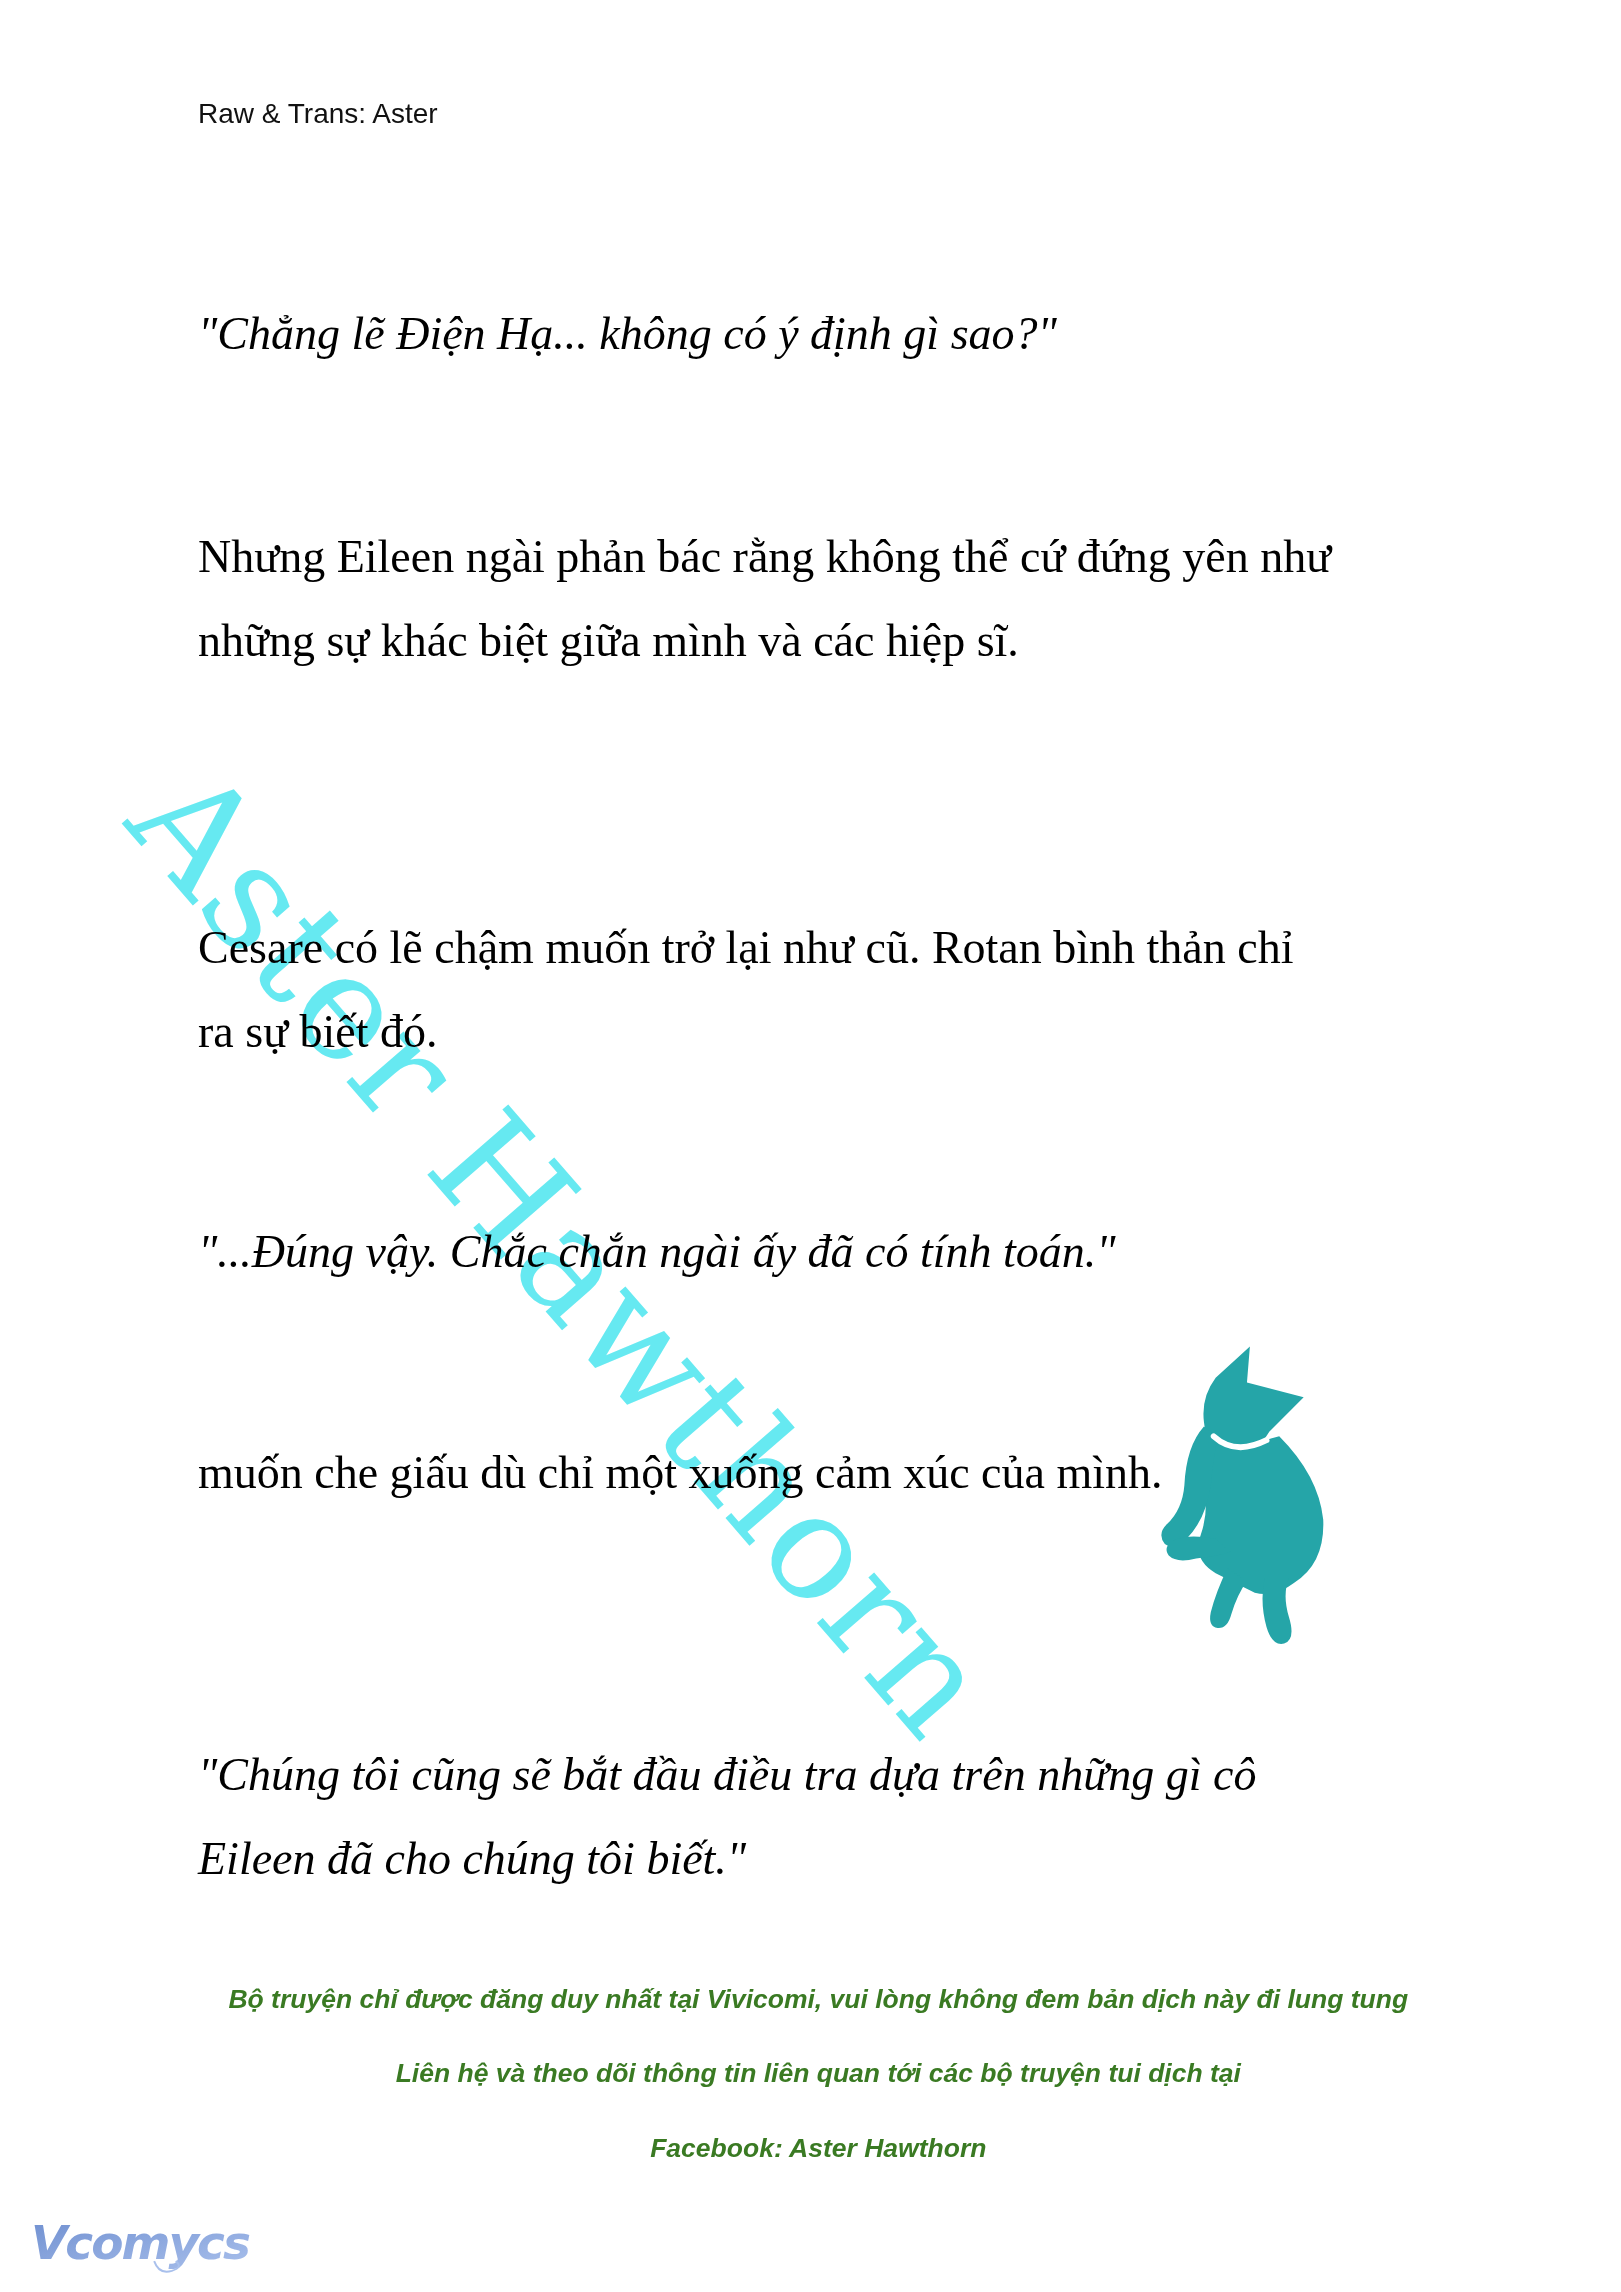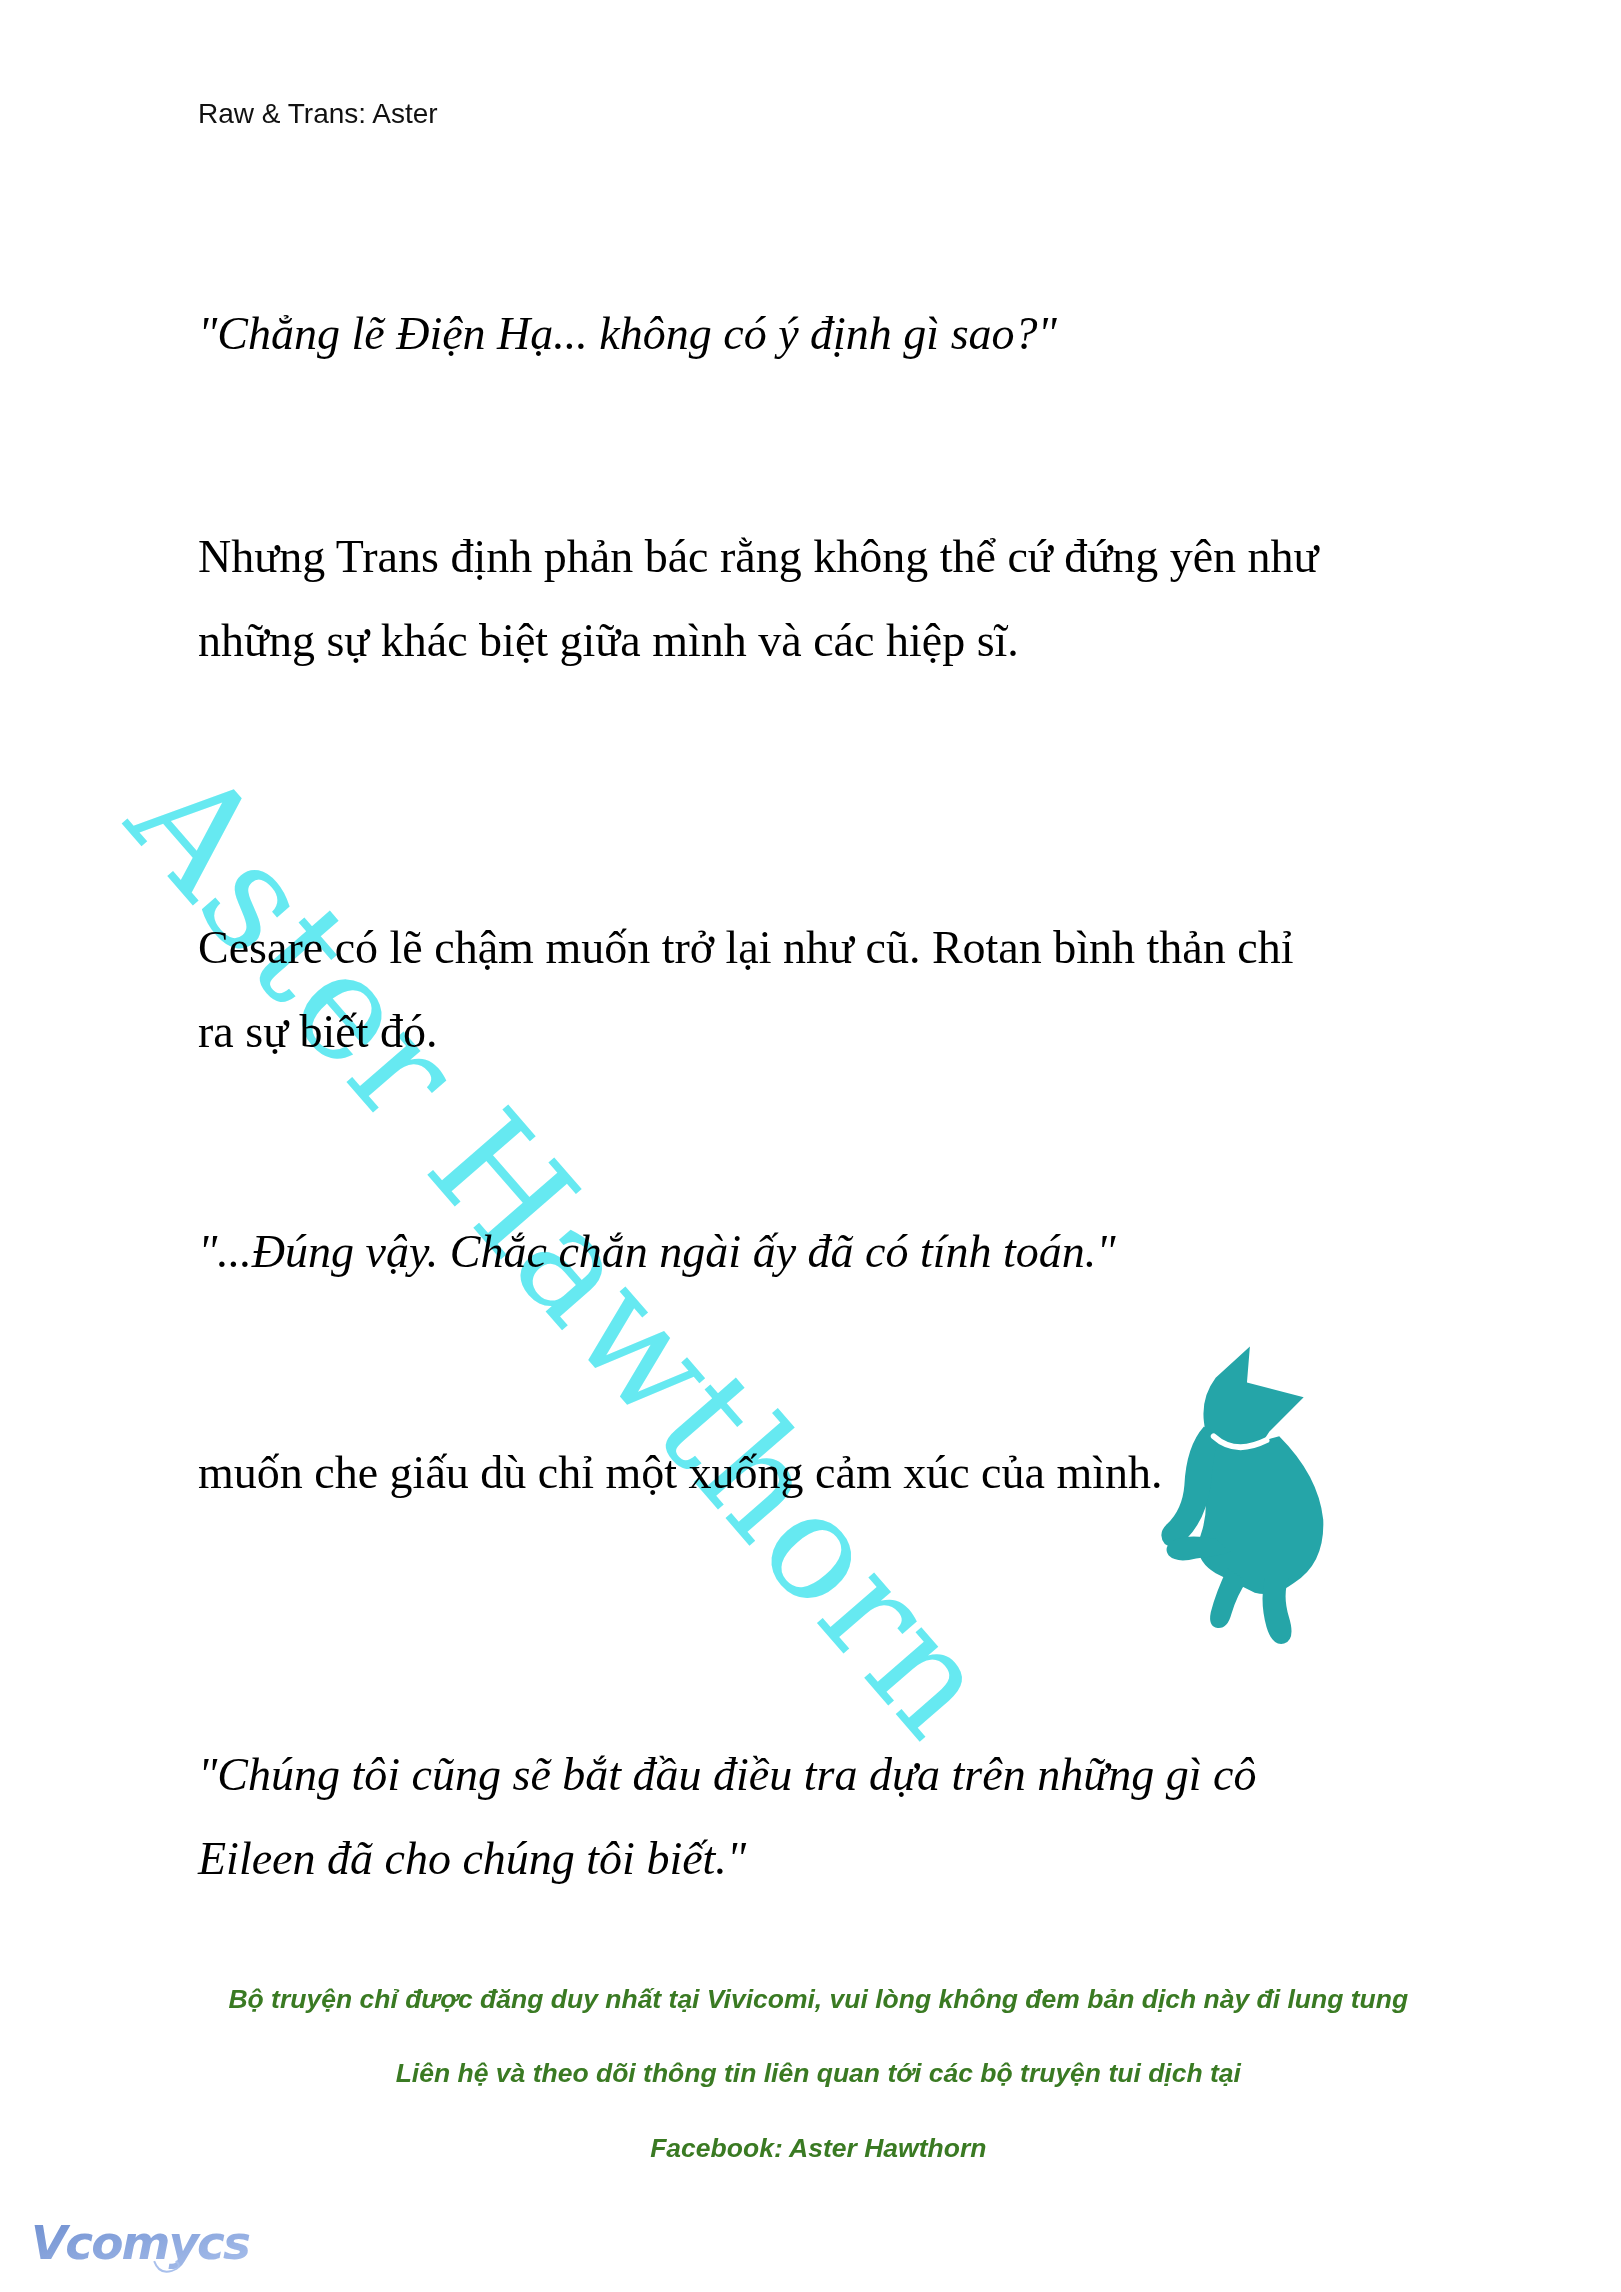--- a/index.html
+++ b/index.html
@@ -104,21 +104,21 @@
 
 <div class="page">
 
   <div class="header-credit">Raw &amp; Trans: Aster</div>
 
   <div class="body-text italic p1">
     <div>"Chẳng lẽ Điện Hạ... không có ý định gì sao?"</div>
   </div>
 
   <div class="body-text p2">
-    <div>Nhưng Trans định phản bác rằng không thể cứ đứng yên như</div>
+    <div>Nhưng Eileen ngài phản bác rằng không thể cứ đứng yên như</div>
     <div>những sự khác biệt giữa mình và các hiệp sĩ.</div>
   </div>
 
   <div class="body-text p3">
     <div>Cesare có lẽ chậm muốn trở lại như cũ. Rotan bình thản chỉ</div>
     <div>ra sự biết đó.</div>
   </div>
 
   <div class="body-text italic p4">
     <div>"...Đúng vậy. Chắc chắn ngài ấy đã có tính toán."</div>

